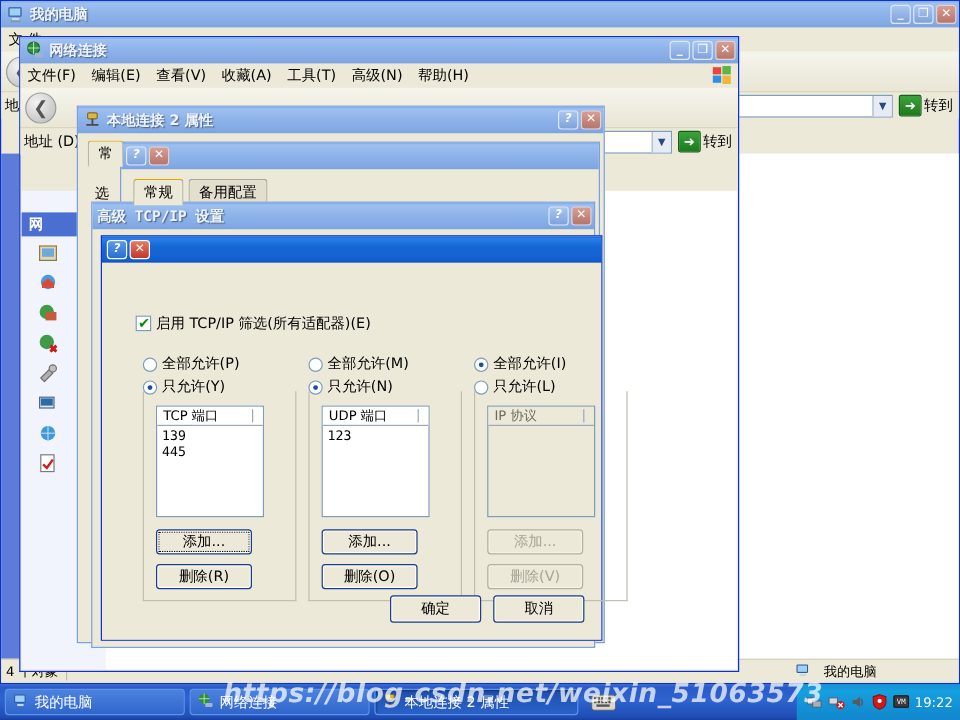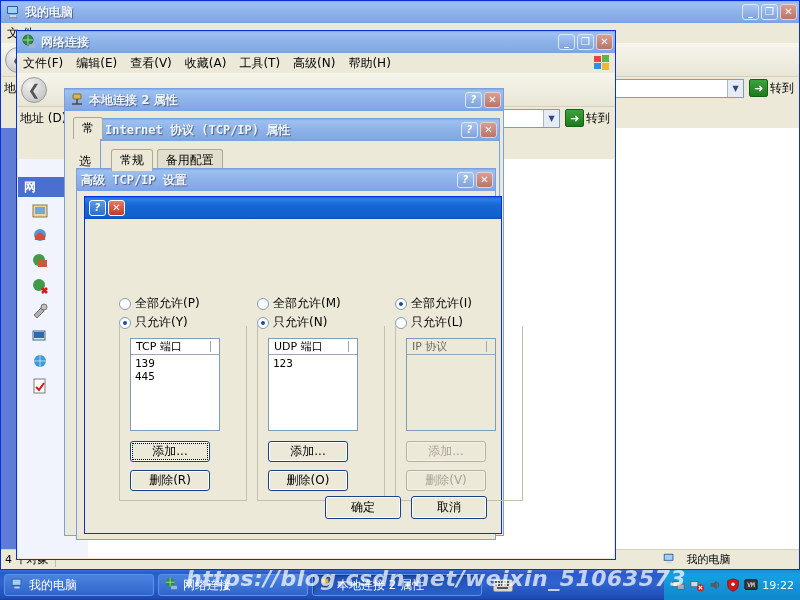--- a/index.html
+++ b/index.html
@@ -263,21 +263,20 @@
     </span>
   </div>
   <div style="padding:6px 0 0 8px;">
     <span class="tab sel">常</span>
     <div style="margin:14px 0 0 6px;font-size:12px;">选</div>
   </div>
 </div>
 
 <div class="dlg inactive" id="tcpipprops" style="left:100px;top:118px;width:400px;height:400px;">
   <div class="tbar inactive">
-    <span class="tt" style="font-family:'DejaVu Sans Mono','Liberation Mono',monospace;">Internet 协议 (TCP/IP) 属性</span>
     <span class="btns">
       <span class="wb q">?</span>
       <span class="wb x">✕</span>
     </span>
   </div>
   <div style="padding:8px 0 0 10px;">
     <span class="tab sel">常规</span>
     <span class="tab">备用配置</span>
   </div>
 </div>
@@ -294,20 +293,24 @@
 
 <div class="dlg" id="tcpfilter">
   <div class="tbar">
     <span class="btns">
       <span class="wb q">?</span>
       <span class="wb x">✕</span>
     </span>
   </div>
   <div class="body">
 
+    <div class="chkrow">
+      <span class="chk on"></span>
+      <span>启用 TCP/IP 筛选(所有适配器)(E)</span>
+    </div>
 
     <div class="col" style="left:22px;">
       <div class="radio">
         <span class="rad"></span>
         <span>全部允许(P)</span>
       </div>
       <div class="radio">
         <span class="rad on"></span>
         <span>只允许(Y)</span>
       </div>

